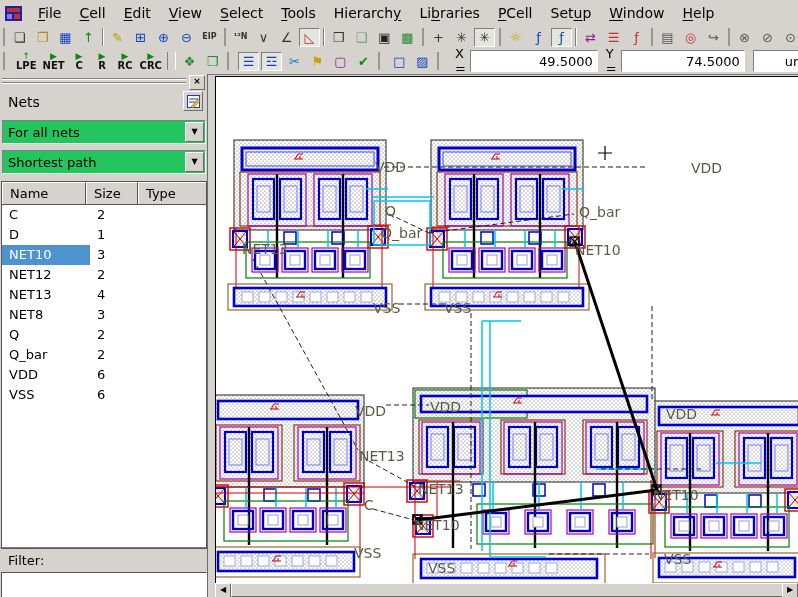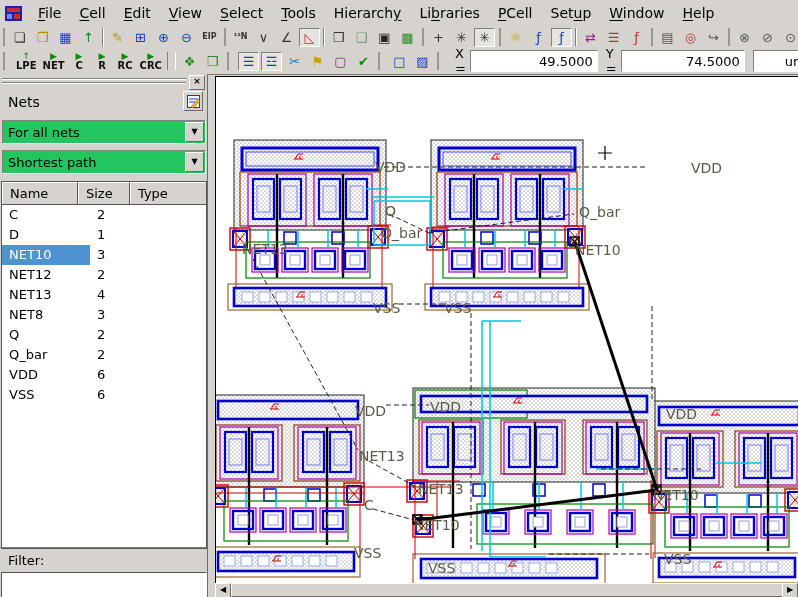--- a/index.html
+++ b/index.html
@@ -31,21 +31,21 @@
   #editnetsbtn{position:absolute;right:4px;top:17px;width:18px;height:18px;background:#d6d3ce;border:1px solid;border-color:#fff #6f6c66 #6f6c66 #fff;display:flex;align-items:center;justify-content:center;}
   .combo{position:absolute;left:2px;width:202px;height:22px;background:#22c55e;border:1px solid;border-color:#808080 #fff #fff #808080;display:flex;align-items:center;}
   .combo .cval{flex:1;font-size:13px;padding-left:5px;}
   .combo .carr{width:17px;height:18px;margin-right:1px;background:#d6d3ce;border:1px solid;border-color:#fff #6f6c66 #6f6c66 #fff;font-size:8px;text-align:center;line-height:17px;}
   #combo-scope{top:46px;}
   #combo-path{top:76px;}
   #nettable{position:absolute;left:1px;top:107px;width:204px;height:366px;border:1px solid #555;background:#fff;}
   #nethead{display:flex;height:22px;background:#d6d3ce;border-bottom:1px solid #555;}
   .hc{font-size:13px;padding:3px 0 0 7px;border-right:1px solid #555;border-top:1px solid #fff;border-left:1px solid #fff;box-sizing:border-box;background:#d6d3ce;}
   .hc:last-child{border-right:none;}
-  .w-name{width:76px;}.w-size{width:52px;}.w-type{flex:1;}
+  .w-name{width:84px;}.w-size{width:52px;}.w-type{flex:1;}
   .row{display:flex;height:20px;font-size:13px;}
   .row span{display:block;box-sizing:border-box;padding:2px 0 0 7px;}
   .c-name{width:88px;}.c-size{width:52px;}.c-type{flex:1;}
   .c-name.sel{background:#4e93d0;color:#fff;}
   #filterband{position:absolute;left:0;top:473px;width:206px;height:25px;border-top:1px solid #808080;}
   #filterlbl{position:absolute;left:8px;top:479px;font-size:13px;}
   #filterin{position:absolute;left:1px;top:498px;width:198px;height:24px;border:1px solid;border-color:#555 #fff #fff #555;background:#fff;font-size:13px;padding:1px 3px;font-family:"DejaVu Sans",sans-serif;}
   
   #canvaswrap{position:absolute;left:215px;top:76px;width:583px;height:507px;background:#fff;border-left:1px solid #000;border-top:1px solid #000;}
   #net-labels{position:absolute;left:0;top:0;width:583px;height:507px;pointer-events:none;}

